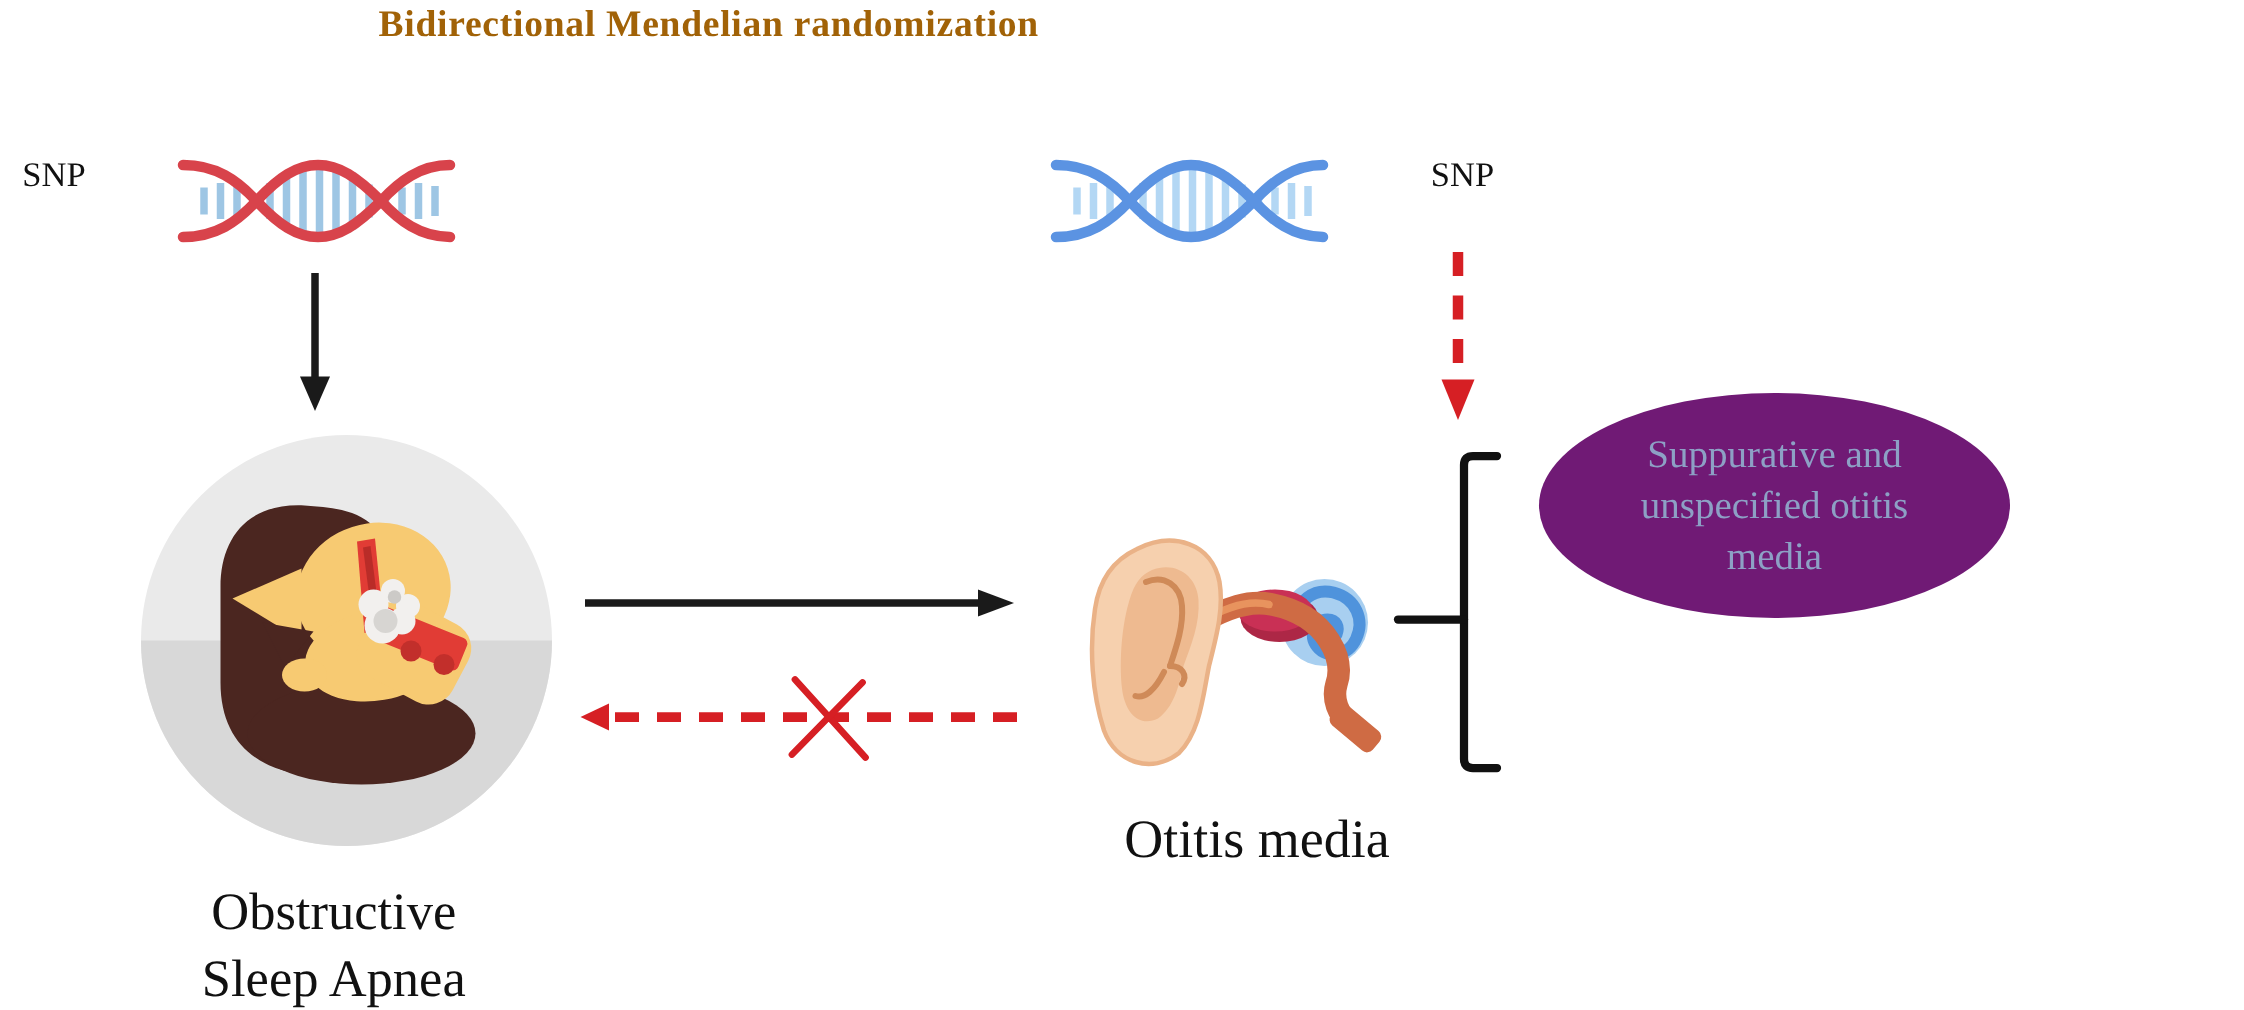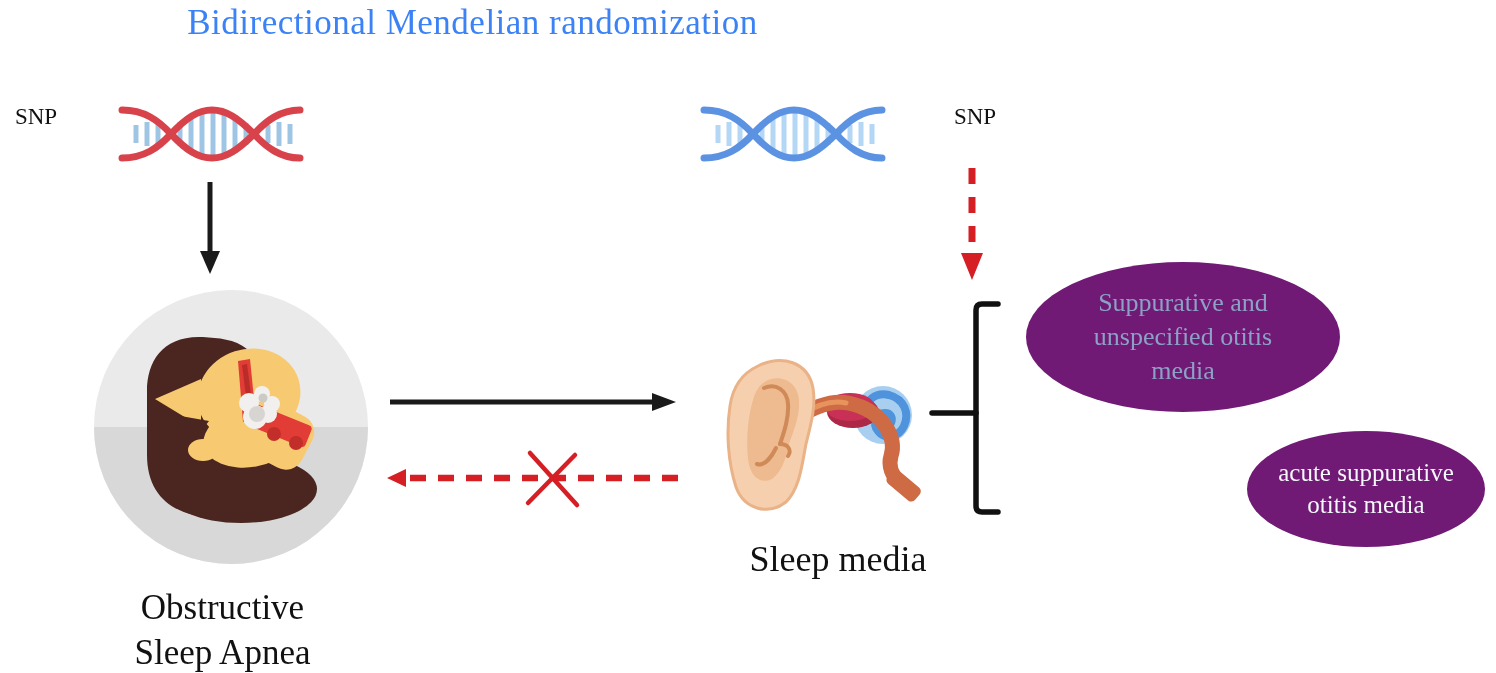--- a/index.html
+++ b/index.html
@@ -3,21 +3,21 @@
 <meta charset="utf-8">
 <style>
   html,body{margin:0;padding:0;background:#fff;}
   .canvas{
     position:relative;width:1496px;height:673px;background:#ffffff;
     font-family:"Liberation Serif","DejaVu Serif",serif;overflow:hidden;color:#1b1b1b;
   }
   .abs{position:absolute;}
   .title{
     left:150px;top:3px;width:645px;text-align:center;
-    font-size:35px;font-weight:normal;color:#3b82f6;letter-spacing:.5px;
+    font-size:25px;font-weight:bold;color:#a16207;letter-spacing:.5px;
   }
   .snp{font-size:23px;color:#111;text-align:center;}
   .snp-left{left:0;top:104px;width:72px;}
   .snp-right{left:938px;top:104px;width:74px;}
   .node-label{color:#111;text-align:center;}
   .osa-label{left:105px;top:586px;width:235px;font-size:35px;line-height:1.28;}
   .otitis-label{left:718px;top:538px;width:240px;font-size:36px;}
   .ellipse{
     border-radius:50%;background:#701a75;display:flex;align-items:center;justify-content:center;
     text-align:center;line-height:1.3;
@@ -181,29 +181,26 @@
       <path d="M86,62 C104,51 118,48 130,51" fill="none" stroke="#e8935e" stroke-width="5" stroke-linecap="round"></path>
 
       <path d="M42,14 C66,2 92,10 97,36 C100,54 95,72 90,92 C86,112 84,136 70,150 C52,164 28,157 20,135 C12,110 10,80 14,54 C17,33 27,21 42,14 Z" fill="#f6d0ae" stroke="#eab287" stroke-width="3"></path>
       <path d="M52,28 C68,22 82,32 83,48 C84,64 78,78 73,92 C70,106 66,120 56,127 C44,133 34,124 32,107 C30,88 32,64 37,48 C40,37 45,31 52,28 Z" fill="#eeba90"></path>
       <path d="M48,36 C60,31 71,38 72,52 C73,66 68,80 64,92" fill="none" stroke="#cf8a58" stroke-width="4" stroke-linecap="round"></path>
       <path d="M60,96 C54,108 47,114 41,112" fill="none" stroke="#cf8a58" stroke-width="4" stroke-linecap="round"></path>
       <path d="M64,92 C72,92 76,98 72,104" fill="none" stroke="#cf8a58" stroke-width="4" stroke-linecap="round"></path>
     </svg>
   </div>
 
-  <div class="abs node-label otitis-label">Sleep media</div>
+  <div class="abs node-label otitis-label">Otitis media</div>
 
   <div class="abs" style="left:928px;top:296px;">
     <svg width="76" height="224" viewBox="0 0 76 224">
       <path d="M70,8 L54,8 Q48,8 48,14 L48,210 Q48,216 54,216 L70,216" fill="none" stroke="#111" stroke-width="5.5" stroke-linecap="round"></path>
       <line x1="4" y1="117" x2="48" y2="117" stroke="#111" stroke-width="5.5" stroke-linecap="round"></line>
     </svg>
   </div>
 
   <div class="abs ellipse ellipse-1">
     <div class="etxt">Suppurative and unspecified otitis media</div>
   </div>
-  <div class="abs ellipse ellipse-2">
-    <div class="etxt">acute suppurative otitis media</div>
-  </div>
 
 </div>
 
 </body></html>

